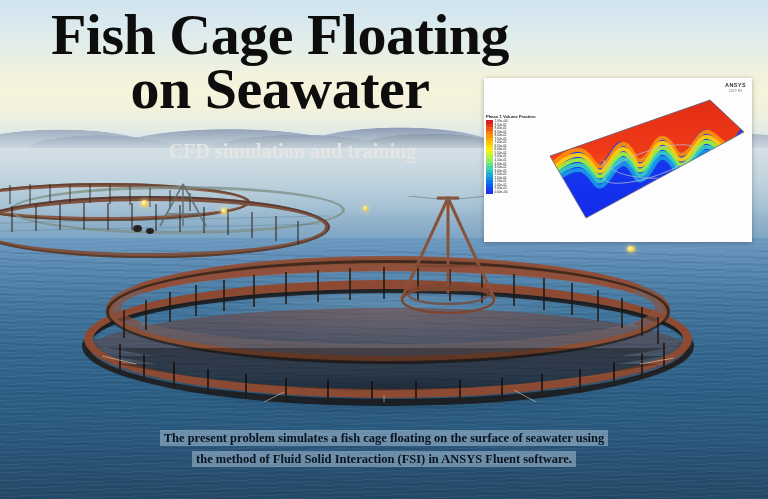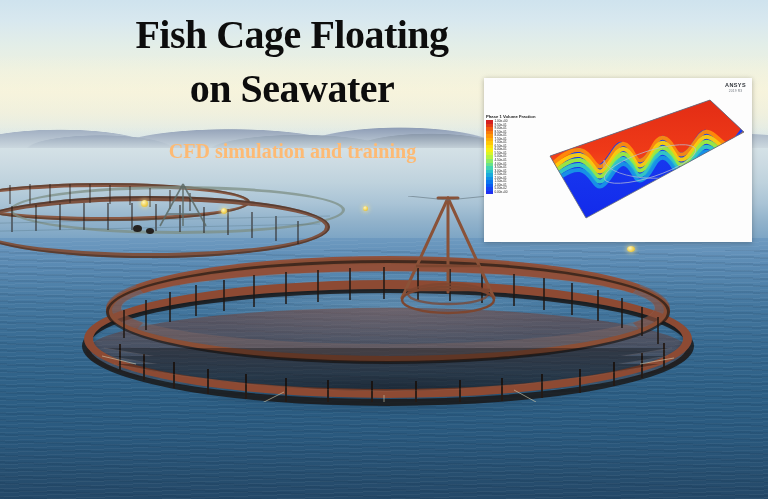--- a/index.html
+++ b/index.html
@@ -230,35 +230,34 @@
     font-family:"Liberation Sans",sans-serif;
     font-size:3.6px;color:#333;
   }
 
   
   .title{
     position:absolute;left:0;top:8px;width:560px;
     text-align:center;
     font-family:"Liberation Serif",serif;
     font-weight:bold;
-    font-size:40px;
+    font-size:58px;
     line-height:54px;
     color:#0d0d0d;
     letter-spacing:-.5px;
-    padding-left:12px;
   }
   .title .l2{display:block;}
   .subtitle{
     position:absolute;left:20px;top:138px;width:545px;
     text-align:center;
     font-family:"Liberation Serif",serif;
     font-weight:bold;
     font-size:20px;
     line-height:27px;
-    color:#fdba74;
+    color:#e5e5e5;
   }
   .caption{
     position:absolute;left:0;top:428px;width:768px;
     text-align:center;
     font-family:"Liberation Serif",serif;
     font-weight:bold;
     font-size:12.5px;
     line-height:21px;
     color:#06131f;
   }
@@ -592,14 +591,18 @@
 
   <div class="title">
     <span>Fish Cage Floating</span>
     <span class="l2">on Seawater</span>
   </div>
 
   <div class="subtitle">
     <span>CFD simulation and training</span><br>
   </div>
 
+  <div class="caption">
+    <span>The present problem simulates a fish cage floating on the surface of seawater using</span><br>
+    <span>the method of Fluid Solid Interaction (FSI) in ANSYS Fluent software.</span>
+  </div>
 
 </div>
 
 </body></html>

